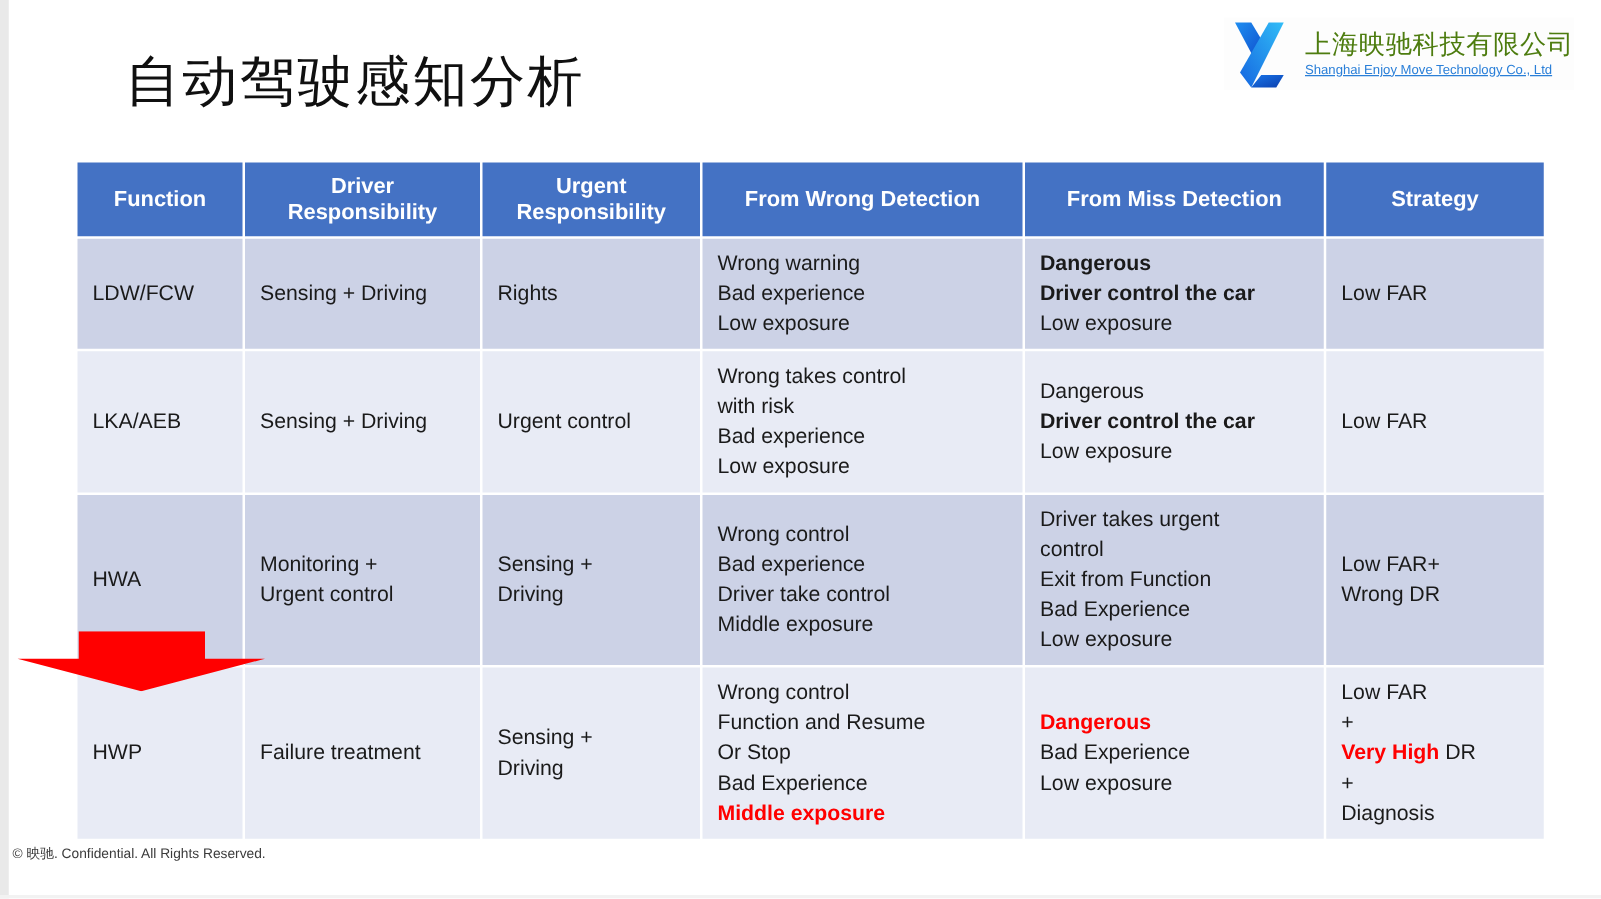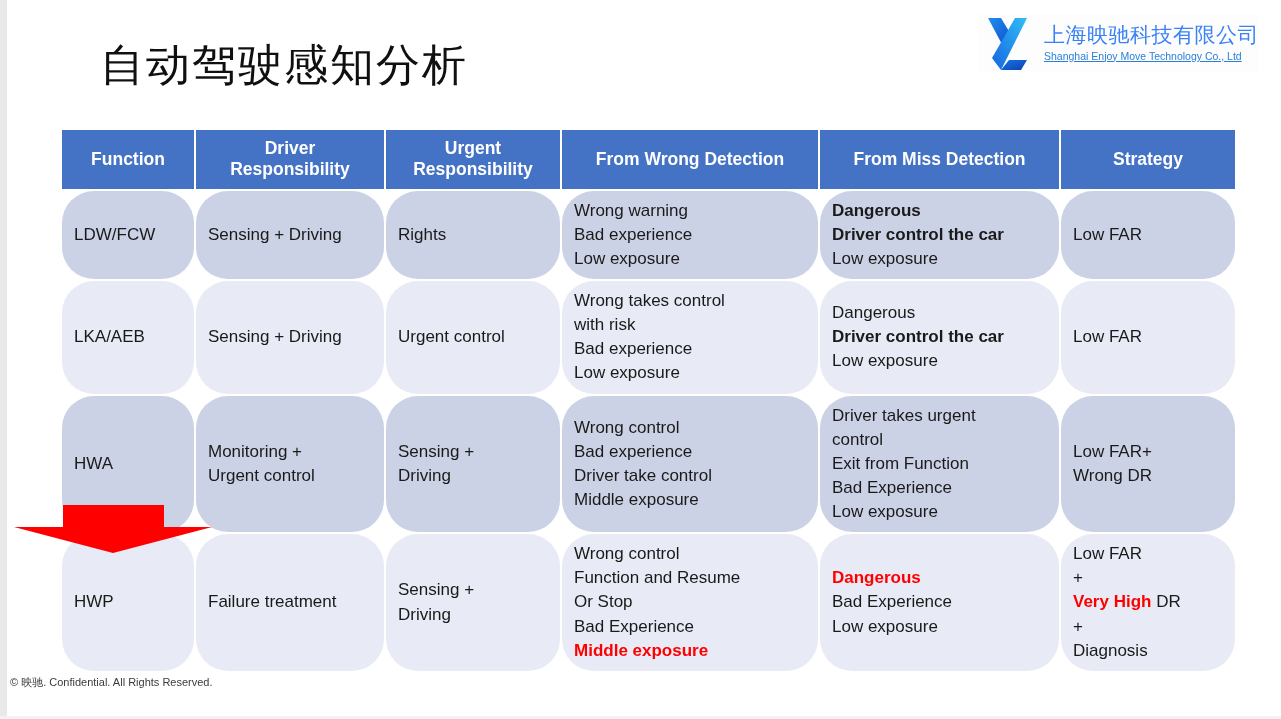--- a/index.html
+++ b/index.html
@@ -50,21 +50,21 @@
     flex: 0 0 auto;
   }
   .logo-text {
     display: flex;
     flex-direction: column;
     justify-content: center;
     line-height: 1.1;
   }
   .logo-cn {
     font-size: 21px;
-    color: #3b82f6;
+    color: #4d7c0f;
     letter-spacing: 0.5px;
     white-space: nowrap;
     font-family: "DejaVu Sans", sans-serif;
   }
   .logo-en {
     font-size: 10.5px;
     color: #2a7fd8;
     white-space: nowrap;
     margin-top: 4px;
     font-family: "Liberation Sans", sans-serif;
@@ -106,21 +106,20 @@
     vertical-align: middle;
     font-family: "Liberation Sans", sans-serif;
   }
   table.analysis td {
     font-size: 17px;
     color: #1a1a1a;
     padding: 8px 12px;
     vertical-align: middle;
     line-height: 1.42;
     font-family: "Liberation Sans", sans-serif;
-    border-radius: 32px;
   }
   tr.band-dark td { background: #ccd2e6; }
   tr.band-light td { background: #e8ebf5; }
   .line { display: block; white-space: nowrap; }
   .b { font-weight: bold; }
   .redb { color: #ff0000; font-weight: bold; }
   
   col.c0 { width: 132px; }
   col.c1 { width: 188px; }
   col.c2 { width: 174px; }

